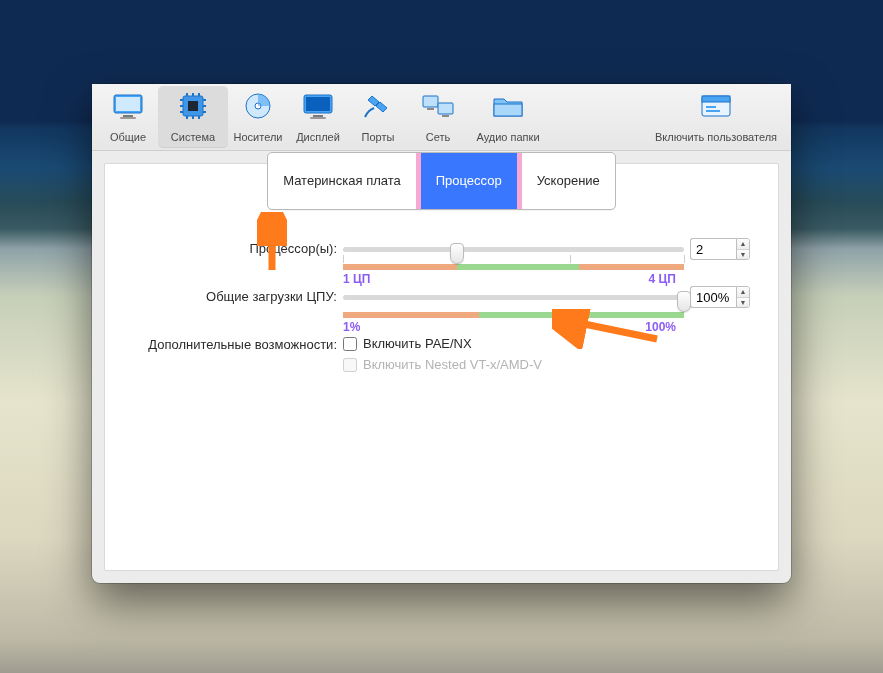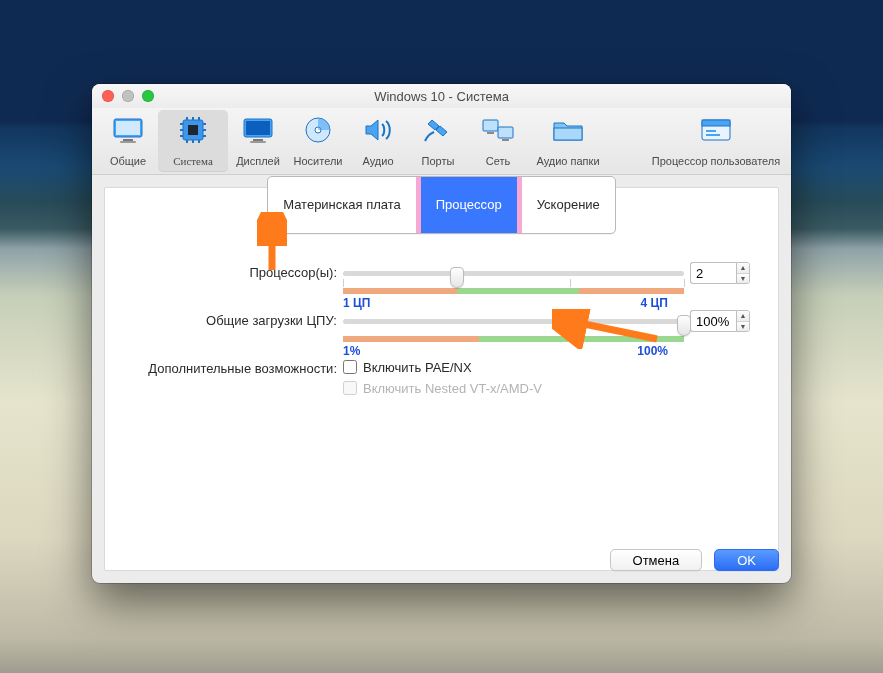--- a/index.html
+++ b/index.html
@@ -26,21 +26,21 @@
   .titlebar .title { font-size: 13px; color:#4b4b4b; }
   .traffic { position:absolute; left:10px; top:6px; display:flex; gap:8px; }
   .traffic span { width:12px; height:12px; border-radius:50%; display:inline-block; box-shadow: inset 0 0 0 .5px rgba(0,0,0,.25); }
   .dot-red{background:#ff5f57}.dot-yel{background:#c1c1c1}.dot-grn{background:#28c940}
   .toolbar { height:67px; display:flex; align-items:flex-start; padding:2px 6px 0 6px; gap:0;
     background: linear-gradient(#f4f4f4,#e6e6e6); border-bottom:1px solid #cfcfcf; }
   .tbitem { width:60px; height:62px; display:flex; flex-direction:column; align-items:center; justify-content:flex-start;
     padding-top:4px; border-radius:5px; cursor:default; user-select:none; }
   .tbitem.wide{width:138px}
   .tbitem.sys{width:70px}
-  .tbitem.sel { background:#dcdcdc; box-shadow: inset 0 -1px 0 rgba(0,0,0,.05); font-family: Liberation Serif, serif; }
+  .tbitem.sel { background:#dcdcdc; box-shadow: inset 0 -1px 0 rgba(0,0,0,.05); }
   .tbitem .ic { width:32px; height:32px; display:flex; align-items:center; justify-content:center; }
   .tbitem .lbl { font-size:11px; color:#4a4a4a; margin-top:9px; text-align:center; white-space:nowrap; }
   svg { display:block }
   .content { flex:1; padding:12px; }
   .panel { height:100%; background:#fff; border:1px solid #d9d9d9; border-radius:2px; padding:0 18px 18px 18px; position:relative; }
   .tabs { display:flex; justify-content:center; margin-top:-12px; }
   .seg { display:flex; border:1px solid #b9b9b9; border-radius:5px; overflow:hidden; background:#fff; box-shadow:0 1px 0 rgba(0,0,0,.04); }
   .seg button { all:unset; font-size:13px; padding:18px 15px; height:20px; line-height:20px; cursor:default; }
   .seg button + button { border-left:5px solid #f9a8d4; }
   .seg button.active { background:#3a77ff; color:#fff; }
@@ -52,51 +52,43 @@
   .track { height:5px; background:#d9d9d9; border-radius:3px; position:relative; margin-top:9px; }
   .marks { position:absolute; inset:8px 0 -8px 0; }
   .tick { position:absolute; top:0; width:1px; height:8px; background:#cdcdcd; }
   .bar { position:absolute; left:0; right:0; top:22px; height:6px; background:#eee; display:flex; }
   .bar span{height:100%}
   .bar .orange{background:#f0a97f}
   .bar .green{background:#9ad890}
   .thumb { position:absolute; top:-4px; width:14px; height:21px; transform:translateX(-50%);
     background:linear-gradient(#fefefe,#e6e6e6); border:1px solid #bcbcbc; border-radius:4px 4px 7px 7px;
     box-shadow:0 1px 1px rgba(0,0,0,.15); }
-  .scale-l,.scale-r{position:absolute; top:34px; font-size:12px; font-weight:600; color:#1d4ed8}
-  .scale-l{left:0}.scale-r{right:16px}
+  .scale-l,.scale-r{position:absolute; top:34px; font-size:12px; font-weight:600; color:#8b5cf6}
+  .scale-l{left:0}.scale-r{right:8px}
   .spin { display:flex; height:22px; }
   .spin input { width:46px; height:22px; border:1px solid #bfbfbf; border-right:none; padding:0 5px; font-size:13px; text-align:left; background:#fff; border-radius:3px 0 0 3px; outline:none; }
   .spin .st { width:14px; display:flex; flex-direction:column; border:1px solid #bfbfbf; border-radius:0 3px 3px 0; overflow:hidden; }
   .spin .st span{flex:1; display:flex; align-items:center; justify-content:center; font-size:7px; color:#555; background:linear-gradient(#fefefe,#ececec); cursor:default}
   .spin .st span+span{border-top:1px solid #d3d3d3}
   .checks { display:flex; flex-direction:column; gap:6px; margin-top:2px; }
-  .chk { display:flex; align-items:flex-start; gap:6px; font-size:13px; }
+  .chk { display:flex; align-items:flex-end; gap:6px; font-size:13px; }
   .chk input { width:14px; height:14px; }
   .chk.disabled { color:#b3b3b3; }
   .footer { position:absolute; right:12px; bottom:12px; display:flex; gap:12px; }
   .btn { height:22px; padding:0 22px; font-size:13px; border-radius:5px; border:1px solid #c6c6c6;
     background:linear-gradient(#ffffff,#f1f1f1); box-shadow:0 1px 0 rgba(0,0,0,.04); cursor:default; }
   .btn.primary { background:linear-gradient(#5a9bff,#2a6df5); border:1px solid #2a6df5; color:#fff; }
   .arrow { position:absolute; pointer-events:none; }
   .arrow.a1 { left:165px; top:128px; }
   .arrow.a2 { left:460px; top:225px; }
 </style>
 </head>
 <body>
 
 <div class="window">
-  <div class="titlebar">
-    <div class="traffic">
-      <span class="dot-red"></span>
-      <span class="dot-yel"></span>
-      <span class="dot-grn"></span>
-    </div>
-    <span class="title">Windows 10 - Система</span>
-  </div>
 
   <div class="toolbar">
     <div class="tbitem">
       <div class="ic">
         <svg width="30" height="26" viewBox="0 0 30 26">
             <rect x="1" y="2" width="28" height="18" rx="2" fill="#4aa4f4" stroke="#1c73c7"></rect>
             <rect x="3" y="4" width="24" height="14" fill="#cfe9ff"></rect>
             <rect x="10" y="22" width="10" height="2" fill="#7a7a7a"></rect>
             <rect x="7" y="24" width="16" height="2" rx="1" fill="#9a9a9a"></rect>
           </svg>
@@ -123,50 +115,41 @@
               <line x1="15" y1="25" x2="15" y2="28"></line>
               <line x1="21" y1="25" x2="21" y2="28"></line>
           </g>
         </svg>
       </div>
       <span class="lbl">Система</span>
     </div>
 
     <div class="tbitem">
       <div class="ic">
+        <svg width="28" height="28" viewBox="0 0 28 28">
+            <circle cx="14" cy="14" r="12" fill="#cfe8fb" stroke="#1c73c7"></circle>
+            <circle cx="14" cy="14" r="3" fill="#fff" stroke="#1c73c7"></circle>
+            <path d="M14 2 A12 12 0 0 1 26 14 L14 14 Z" fill="#4aa4f4" opacity=".6"></path>
+          </svg>
+      </div>
+      <span class="lbl">Носители</span>
+    </div>
+
+    <div class="tbitem">
+      <div class="ic">
         <svg width="30" height="26" viewBox="0 0 30 26">
             <rect x="1" y="2" width="28" height="18" rx="2" fill="#4aa4f4" stroke="#1c73c7"></rect>
             <rect x="3" y="4" width="24" height="14" fill="#0b60bd"></rect>
             <rect x="10" y="22" width="10" height="2" fill="#7a7a7a"></rect>
             <rect x="7" y="24" width="16" height="2" rx="1" fill="#9a9a9a"></rect>
           </svg>
       </div>
       <span class="lbl">Дисплей</span>
     </div>
 
-    <div class="tbitem">
-      <div class="ic">
-        <svg width="28" height="28" viewBox="0 0 28 28">
-            <circle cx="14" cy="14" r="12" fill="#cfe8fb" stroke="#1c73c7"></circle>
-            <circle cx="14" cy="14" r="3" fill="#fff" stroke="#1c73c7"></circle>
-            <path d="M14 2 A12 12 0 0 1 26 14 L14 14 Z" fill="#4aa4f4" opacity=".6"></path>
-          </svg>
-      </div>
-      <span class="lbl">Носители</span>
-    </div>
-
-    <div class="tbitem">
-      <div class="ic">
-        <svg width="30" height="26" viewBox="0 0 30 26">
-            <path d="M3 9h5l7-6v20l-7-6H3z" fill="#4aa4f4" stroke="#1c73c7"></path>
-            <path d="M19 7c3 2 3 10 0 12M23 4c5 4 5 14 0 18" fill="none" stroke="#1c73c7" stroke-width="2"></path>
-          </svg>
-      </div>
-      <span class="lbl">Аудио</span>
-    </div>
 
     <div class="tbitem">
       <div class="ic">
         <svg width="30" height="26" viewBox="0 0 30 26">
             <path d="M9 3l7 6-4 4-7-6zM13 13l7 6 4-4-7-6z" fill="#4aa4f4" stroke="#1c73c7"></path>
             <path d="M2 24c3-6 5-7 9-9" fill="none" stroke="#1c73c7" stroke-width="2"></path>
           </svg>
       </div>
       <span class="lbl">Порты</span>
     </div>
@@ -197,21 +180,21 @@
 
     <div class="tbitem wide">
       <div class="ic">
         <svg width="32" height="26" viewBox="0 0 32 26">
             <rect x="2" y="3" width="28" height="20" rx="2" fill="#e8f4ff" stroke="#1c73c7"></rect>
             <rect x="2" y="3" width="28" height="6" fill="#4aa4f4" stroke="#1c73c7"></rect>
             <rect x="6" y="13" width="10" height="2" fill="#4aa4f4"></rect>
             <rect x="6" y="17" width="14" height="2" fill="#4aa4f4"></rect>
           </svg>
       </div>
-      <span class="lbl">Процессор пользователя</span>
+      <span class="lbl">Включить пользователя</span>
     </div>
   </div>
 
   <div class="content">
     <div class="panel">
       <div class="tabs">
         <div class="seg">
           <button>Материнская плата</button>
           <button class="active">Процессор</button>
           <button>Ускорение</button>
@@ -283,24 +266,20 @@
               <span>Включить Nested VT-x/AMD-V</span>
             </label>
           </div>
           <div></div>
         </div>
 
       </div>
     </div>
   </div>
 
-  <div class="footer">
-    <button class="btn">Отмена</button>
-    <button class="btn primary">OK</button>
-  </div>
 
   <svg class="arrow a1" width="30" height="60">
     <defs>
         <marker id="ah1" markerWidth="8" markerHeight="8" refX="4" refY="4" orient="auto">
           <path d="M0 0L8 4L0 8Z" fill="#ff7a1a"></path>
         </marker>
       </defs>
     <line x1="15" y1="58" x2="15" y2="6" stroke="#ff7a1a" stroke-width="7" marker-end="url(#ah1)"></line>
   </svg>
   <svg class="arrow a2" width="110" height="40">

